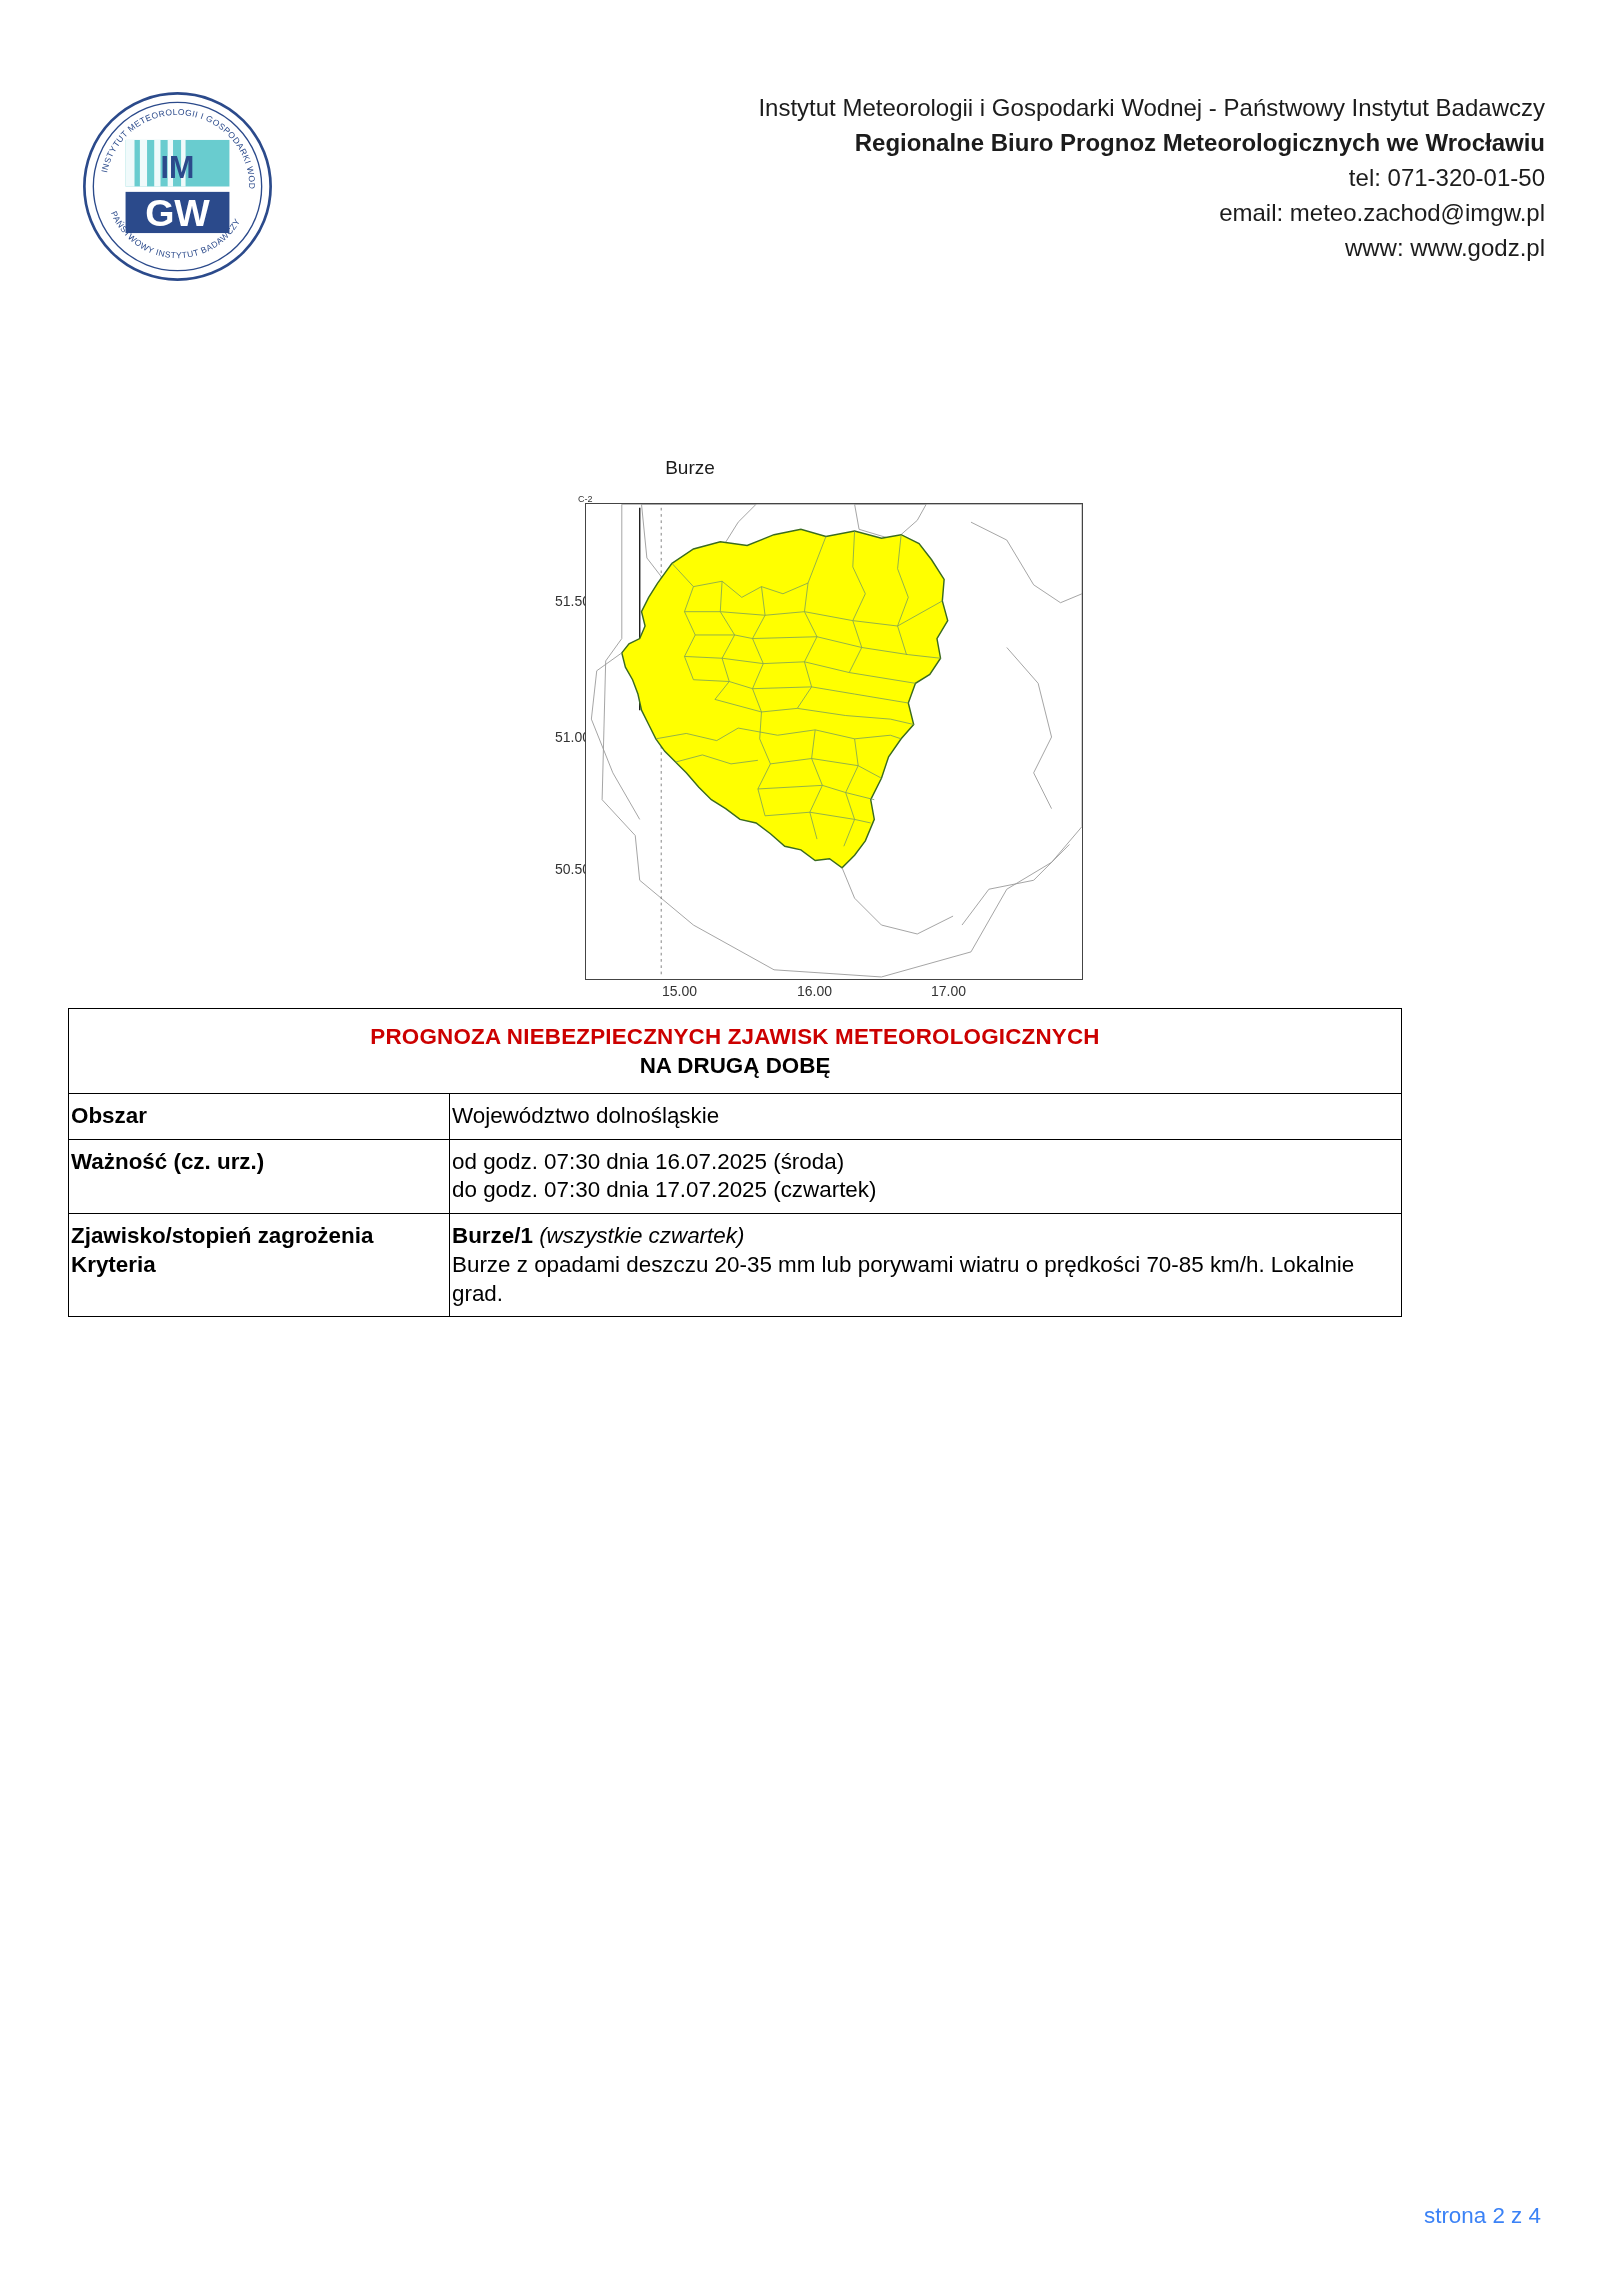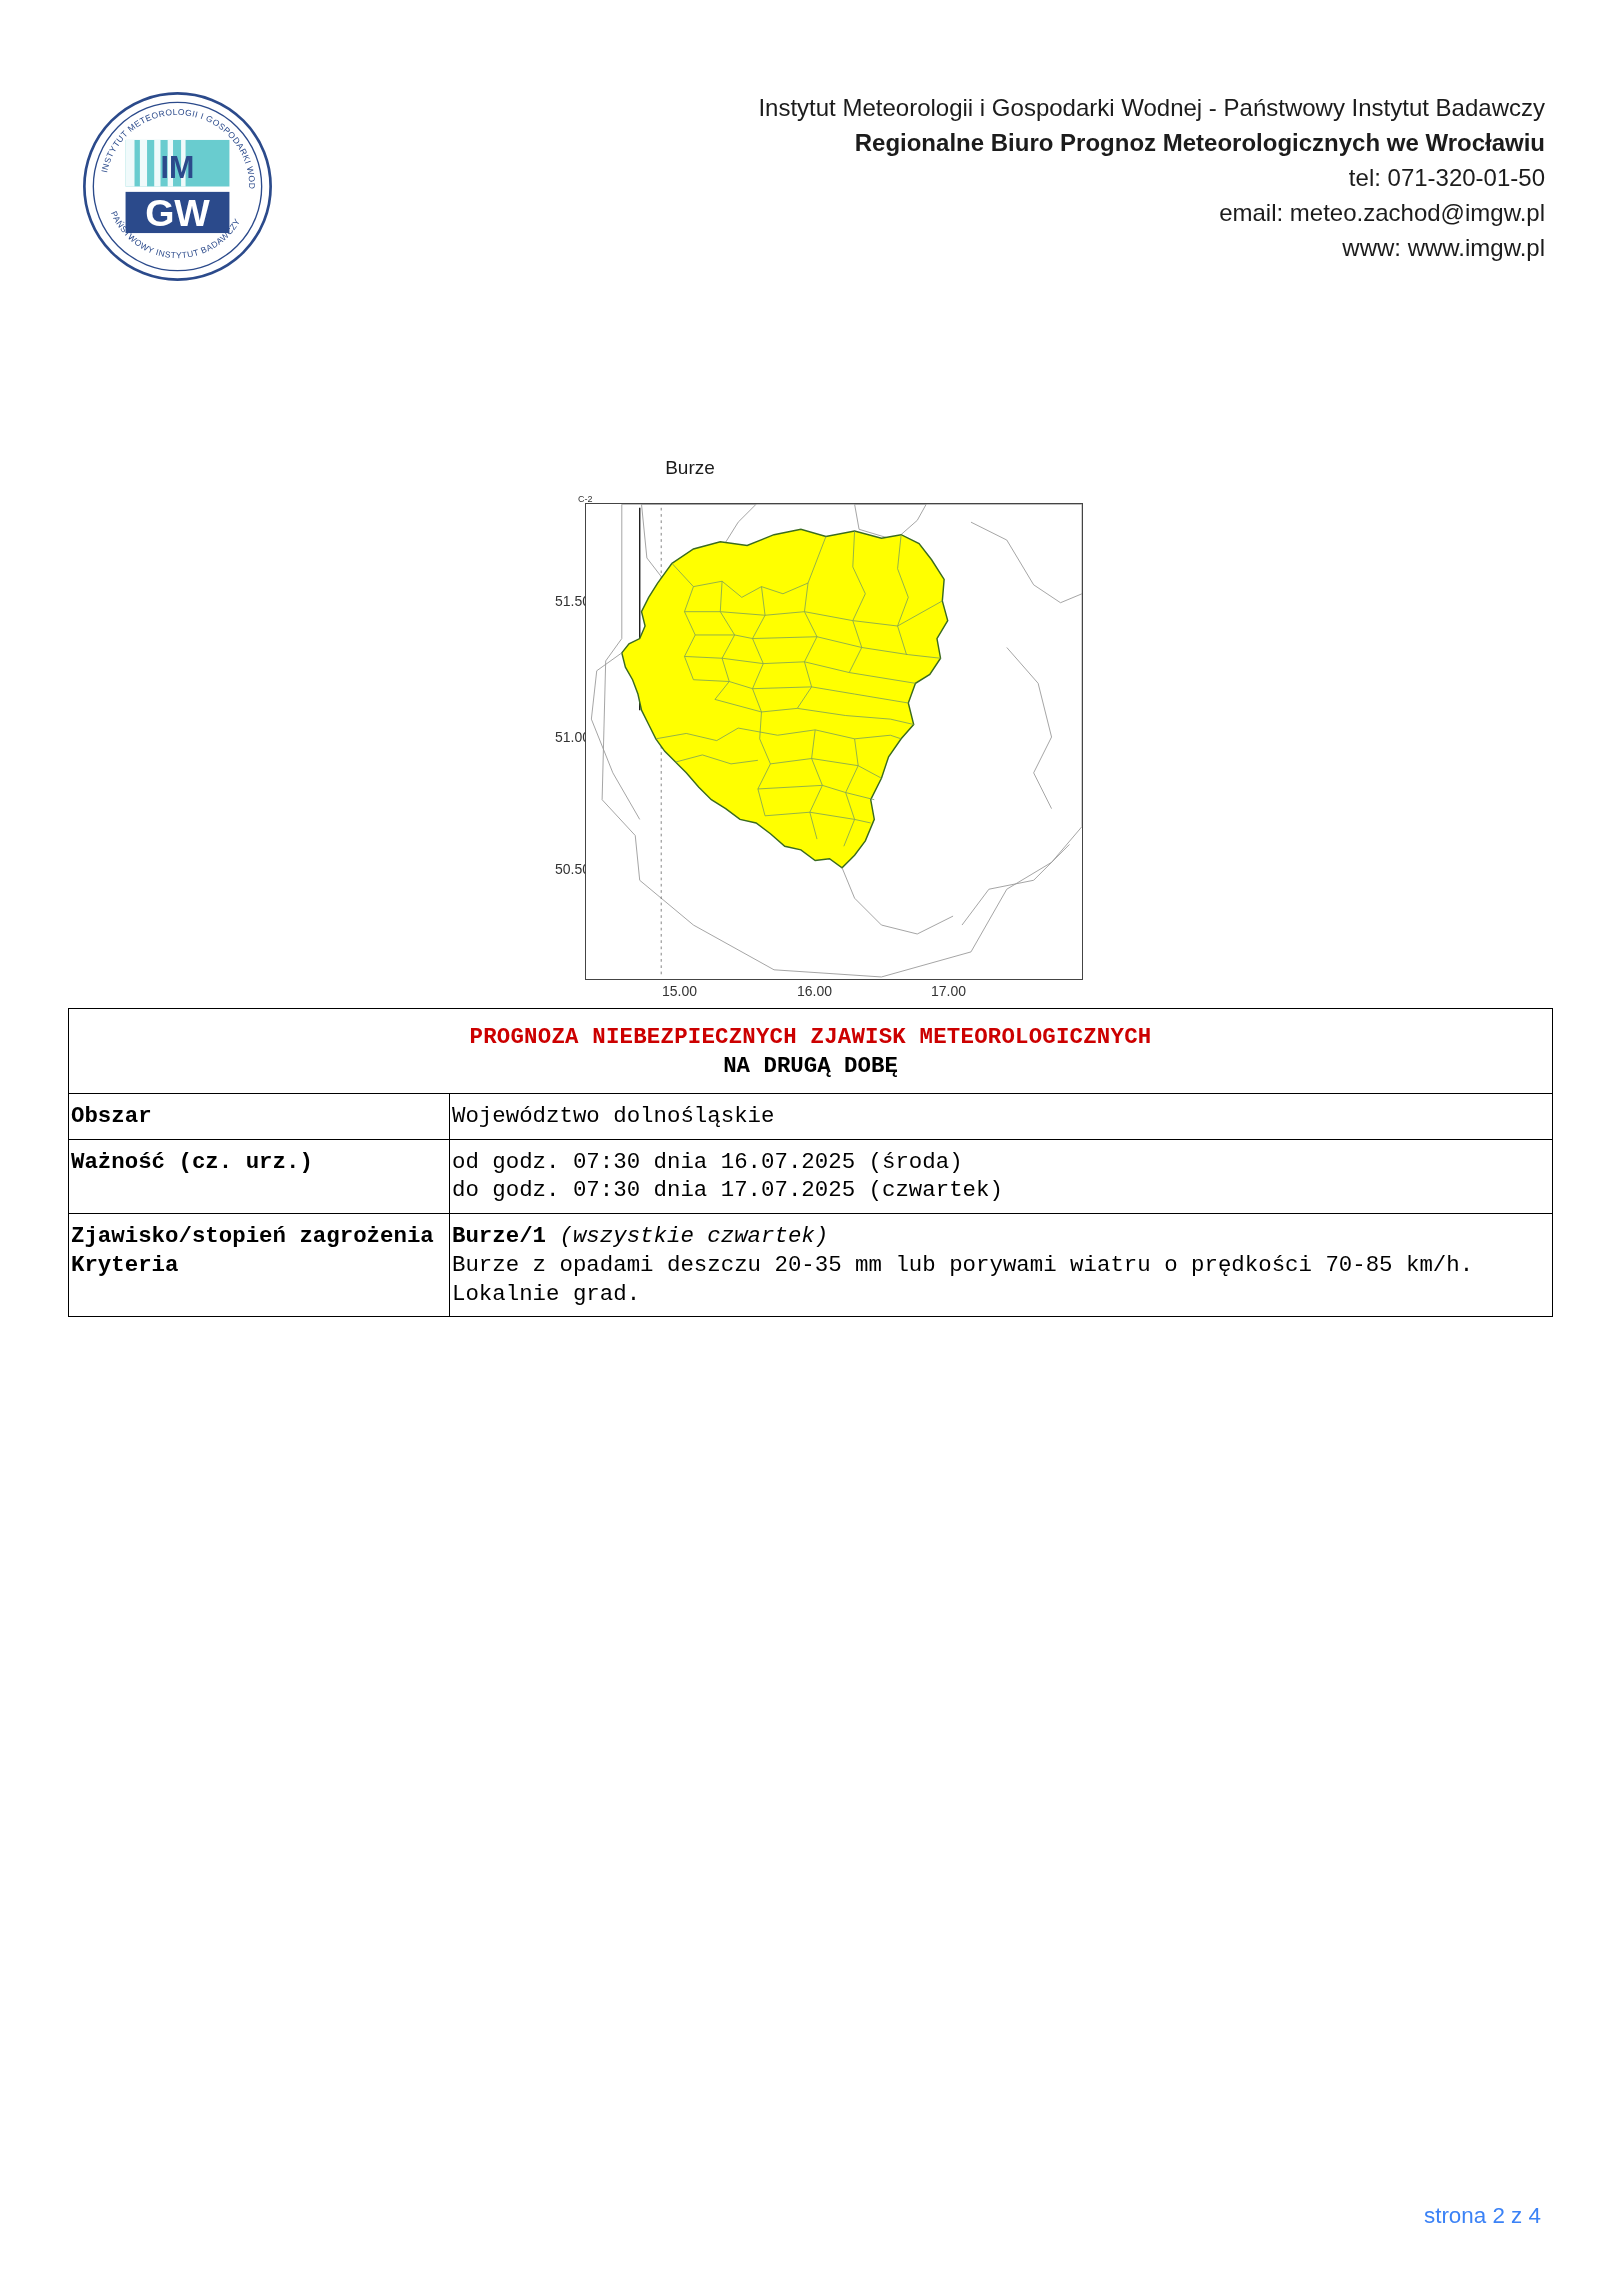--- a/index.html
+++ b/index.html
@@ -81,24 +81,24 @@
     position: absolute;
     font-size: 9px;
     color: #333;
   }
 
   
   .table {
     position: absolute;
     left: 68px;
     top: 1008px;
-    width: 1485px;
+    width: 1334px;
     border: 1.3px solid #000;
     border-collapse: collapse;
-    font-family: Liberation Mono, monospace;
+    font-family: Liberation Sans, sans-serif;
   }
   .table td {
     border: 1.3px solid #000;
     padding: 8px 2px;
     vertical-align: top;
     font-size: 22.4px;
     line-height: 1.28;
   }
   .title-cell {
     text-align: center;
@@ -165,21 +165,21 @@
         <textPath href="#ringbot" startOffset="12%">PAŃSTWOWY INSTYTUT BADAWCZY</textPath>
       </text>
     </svg>
   </div>
 
   <div class="header-text">
     <div>Instytut Meteorologii i Gospodarki Wodnej - Państwowy Instytut Badawczy</div>
     <div class="bold">Regionalne Biuro Prognoz Meteorologicznych we Wrocławiu</div>
     <div>tel: 071-320-01-50</div>
     <div>email: meteo.zachod@imgw.pl</div>
-    <div>www: www.imgw.pl</div>
+    <div>www: www.godz.pl</div>
   </div>
 </div>
 
 <div class="map-title">Burze</div>
 
 <div class="map-wrap">
 
   <div class="corner-label" style="left:23px; top:0px;">C-2</div>
 
   <div class="axis-label" style="left:0px; top:99px;">51.50</div>

